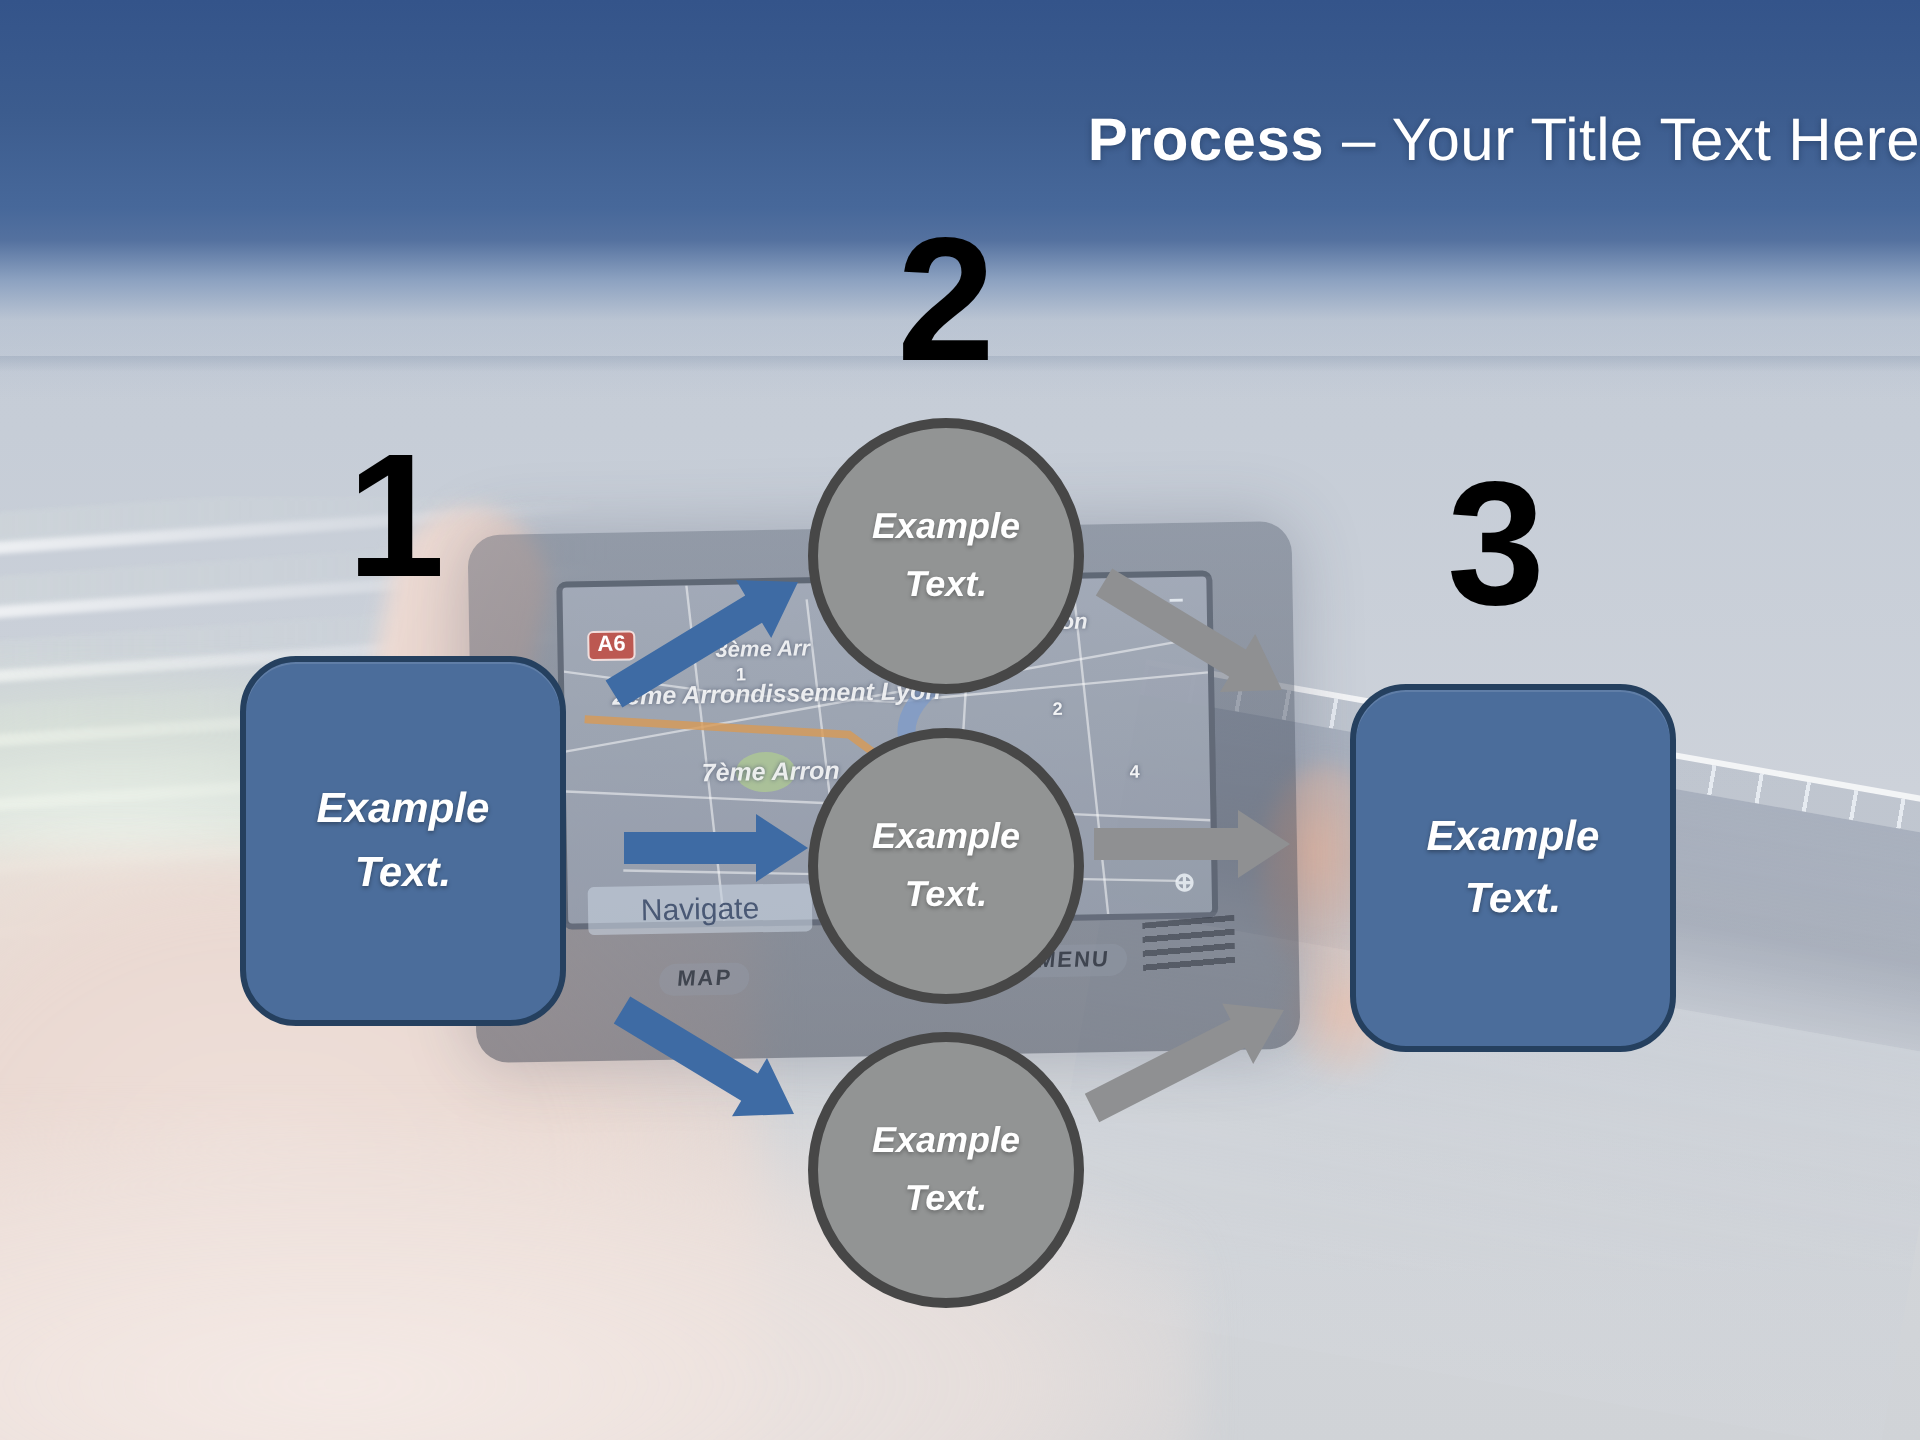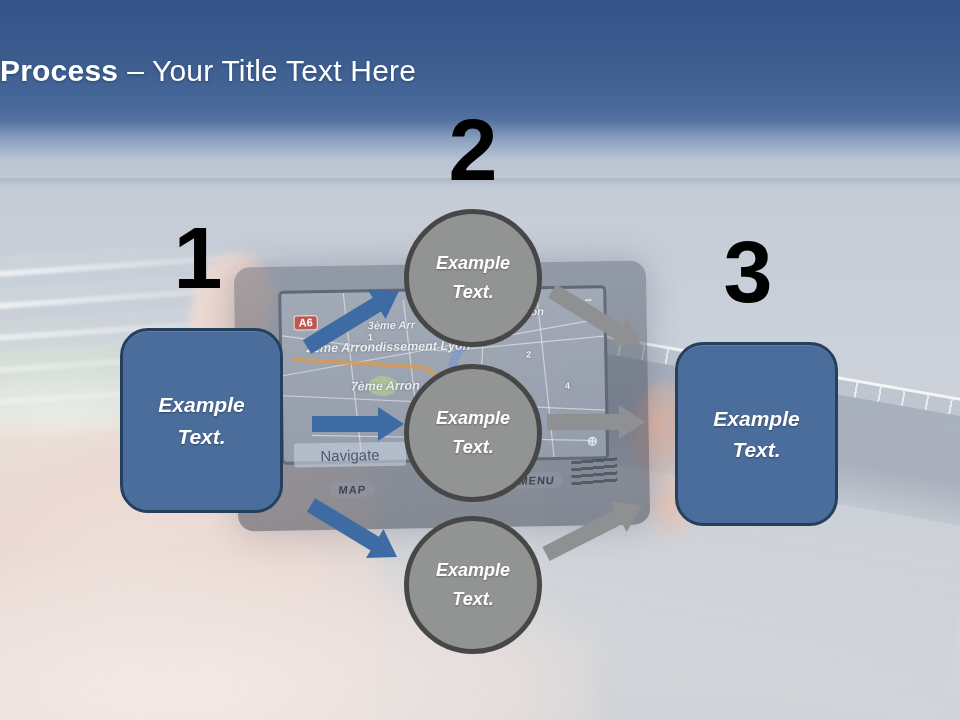--- a/index.html
+++ b/index.html
@@ -58,21 +58,21 @@
     background:rgba(150,158,172,.35);border-radius:9px;padding:2px 9px;transform:skewX(-6deg);}
   .grille{position:absolute;left:334px;top:198px;width:46px;height:26px;transform:skewY(-4deg);
     background:repeating-linear-gradient(180deg,rgba(40,45,55,.5) 0 3px,transparent 3px 7px);}
 
   .bg-titleband{left:0;top:0;width:100%;height:200px;
     background:linear-gradient(180deg,#34548a 0%,#3c5c8e 28%,#47689a 52%,#54719f 60%,rgba(126,151,187,.8) 70%,rgba(169,184,205,.4) 80%,rgba(195,205,218,0) 100%);}
   .bg-horizon{left:0;top:178px;width:100%;height:8px;
     background:linear-gradient(180deg,rgba(128,144,168,.3),rgba(128,144,168,0));}
 
   
-  .title{left:0;top:54px;width:100%;text-align:left;color:var(--title-color,#fff);font-size:30px;
+  .title{left:0;top:54px;width:100%;text-align:right;color:var(--title-color,#fff);font-size:30px;
     text-shadow:0 1px 3px rgba(10,25,50,.35);letter-spacing:.2px;}
   .title .t-bold{font-weight:700;margin-right:9px;}
   .title .t-rest{font-weight:400;}
 
   .num{position:absolute;transform:translate(-50%,-50%);color:var(--number-color,#000);
     font-size:88px;font-weight:800;line-height:1;}
 
   .box{position:absolute;width:157px;background:var(--box-fill,#4B6D9B);border:3px solid var(--box-border,#25405F);
     border-radius:28px;display:flex;flex-direction:column;justify-content:center;align-items:center;
     color:#fff;font-weight:bold;font-style:italic;font-size:21px;line-height:1.5;
@@ -124,21 +124,21 @@
             <path d="M0,82 L322,30"></path>
             <path d="M255,0 L270,168"></path>
             <path d="M160,90 L240,160"></path>
           </g>
           <ellipse cx="100" cy="94" rx="15" ry="10" fill="rgba(174,200,148,0.8)"></ellipse>
           <path d="M230,5 C212,40 162,55 172,82 C180,106 152,126 130,168" stroke="rgba(126,155,201,0.75)" stroke-width="9" fill="none"></path>
           <path d="M10,66 L142,76 L200,120 L212,168" stroke="rgba(216,154,85,0.8)" stroke-width="4" fill="none"></path>
         </svg>
         <span class="badge-a6">A6</span>
         <span class="mlabel" style="left:236px;top:16px;">Lyon</span>
-        <span class="mlabel" style="left:86px;top:27px;text-align:center;">3ème Arr</span>
+        <span class="mlabel" style="left:76px;top:27px;text-align:center;">3ème Arr</span>
         <span class="mlabel" style="left:24px;top:48px;font-size:12.5px;">2ème Arrondissement Lyon</span>
         <span class="mlabel" style="left:68px;top:87px;font-size:12.5px;">7ème Arron</span>
         <span class="mmarker" style="left:86px;top:40px;">1</span>
         <span class="mmarker" style="left:244px;top:60px;">2</span>
         <span class="mmarker" style="left:282px;top:92px;">4</span>
         <span class="screen-icon" style="left:303px;top:4px;">−</span>
         <span class="screen-icon" style="left:303px;top:145px;">⊕</span>
       </div>
       <div class="nav-bar">Navigate</div>
       <span class="bezel-label" style="left:92px;top:216px;">MAP</span>

